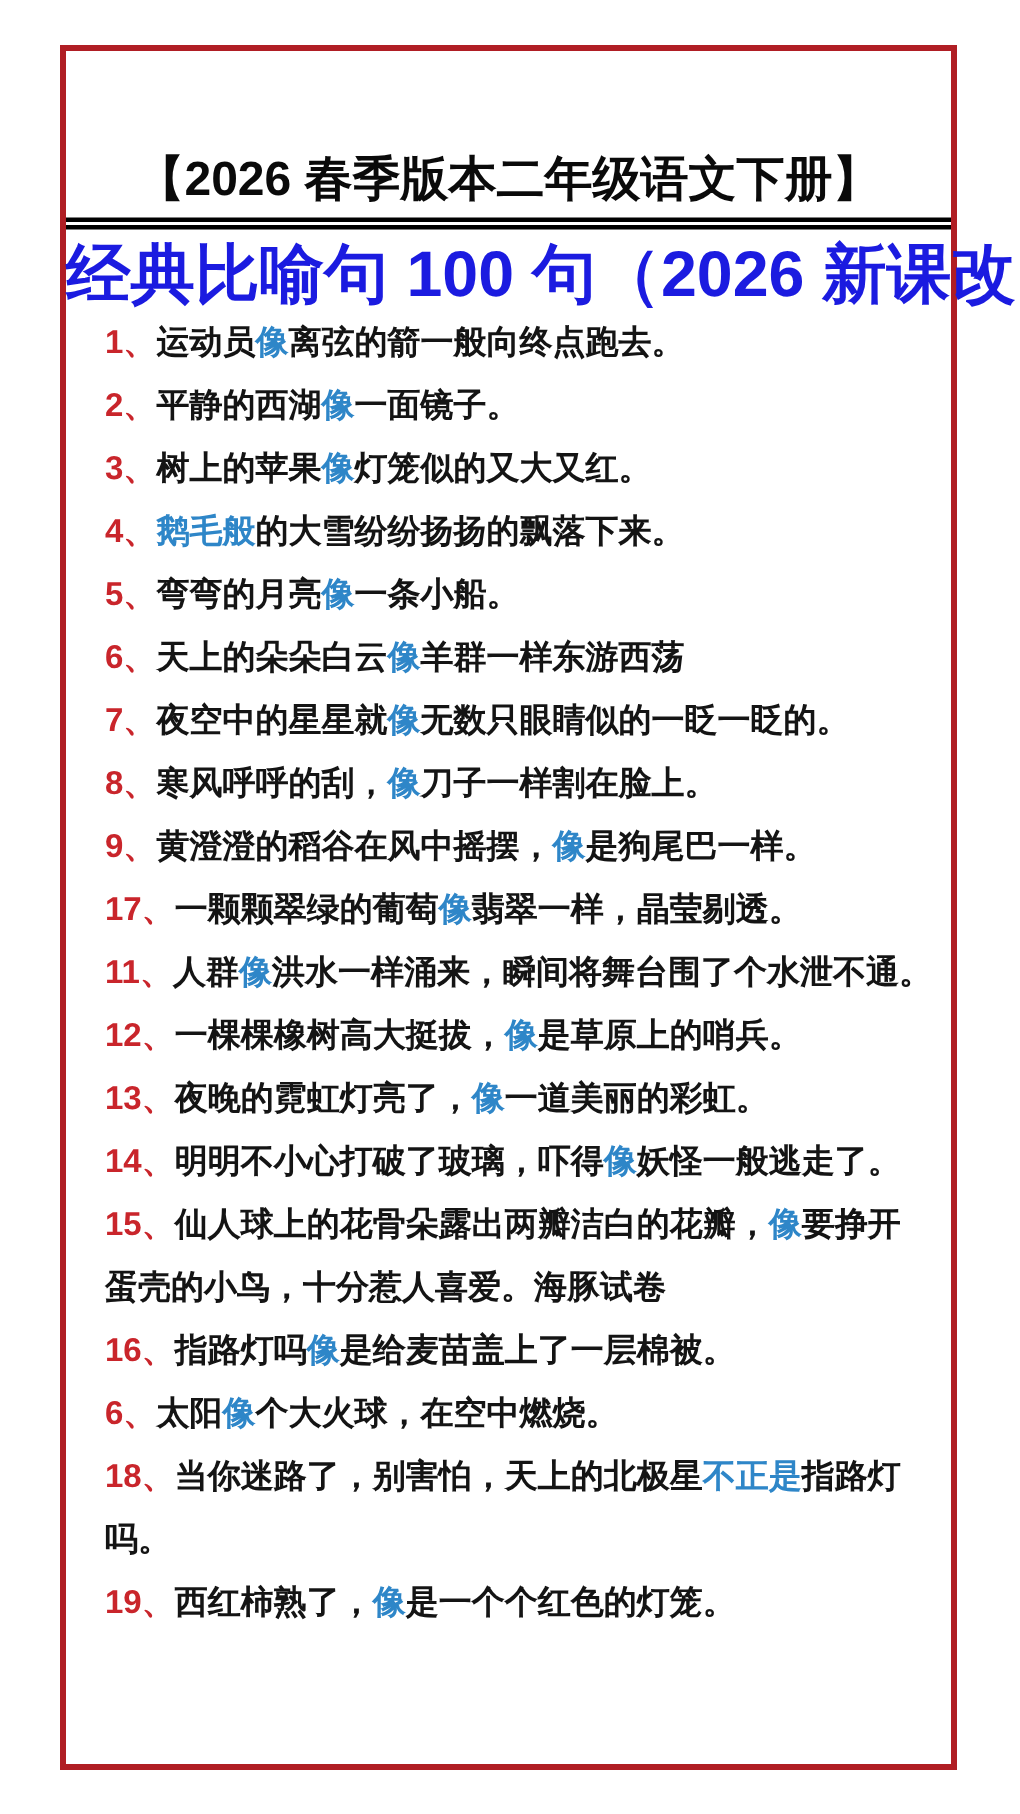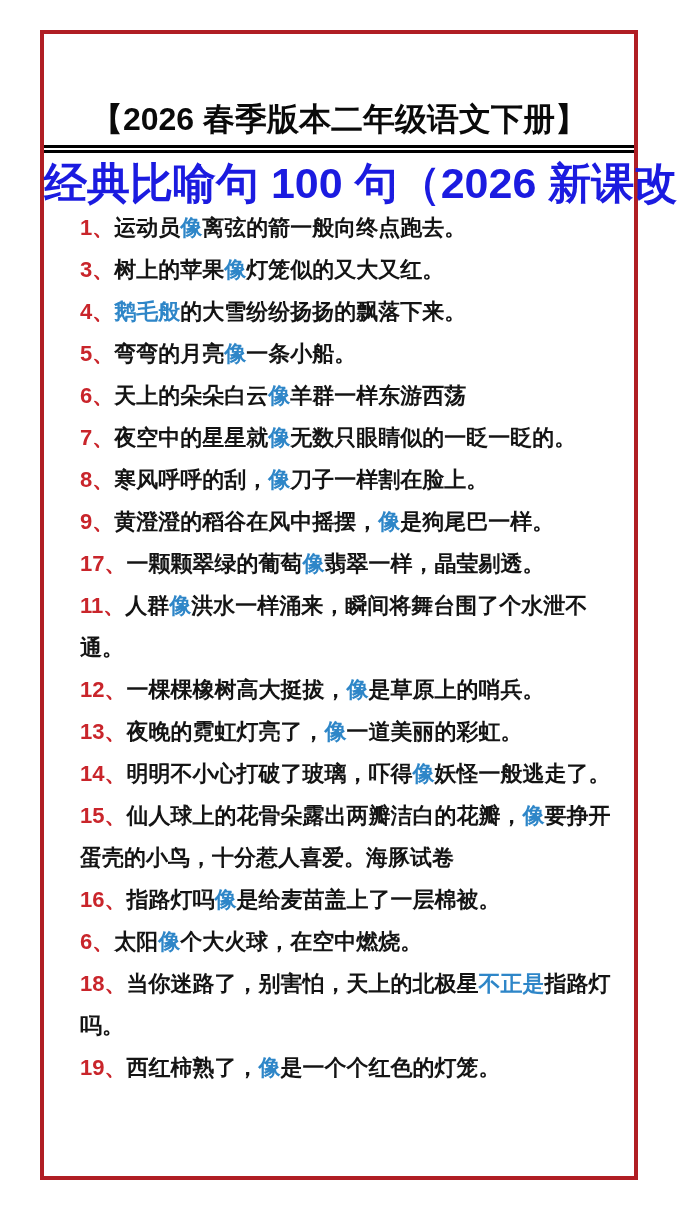--- a/index.html
+++ b/index.html
@@ -47,21 +47,21 @@
     margin-top: 10px;
     text-align: center;
     font-size: 43px;
     line-height: 40px;
     font-weight: bold;
     color: var(--subtitle-color, #1b1be0);
     white-space: nowrap;
   }
   .list {
     margin-top: 4px;
-    padding-left: 36px;
+    padding-left: 26px;
     padding-right: 12px;
     font-size: 22px;
     line-height: 42px;
     font-weight: bold;
     color: var(--text-color, #141414);
   }
   .row {
     
   }
   .num {
@@ -78,20 +78,21 @@
 <body>
 
 <div class="canvas">
   <div class="frame">
     <div class="title-wrap">
       <h1 class="title">【2026 春季版本二年级语文下册】</h1>
     </div>
     <div class="subtitle">经典比喻句 100 句（2026 新课改）</div>
     <div class="list">
         <div class="row"><span class="num">1、</span><span class="seg">运动员</span><span class="hl">像</span><span class="seg">离弦的箭一般向终点跑去。</span></div>
+        <div class="row"><span class="num">2、</span><span class="seg">平静的西湖</span><span class="hl">像</span><span class="seg">一面镜子。</span></div>
         <div class="row"><span class="num">3、</span><span class="seg">树上的苹果</span><span class="hl">像</span><span class="seg">灯笼似的又大又红。</span></div>
         <div class="row"><span class="num">4、</span><span class="hl">鹅毛般</span><span class="seg">的大雪纷纷扬扬的飘落下来。</span></div>
         <div class="row"><span class="num">5、</span><span class="seg">弯弯的月亮</span><span class="hl">像</span><span class="seg">一条小船。</span></div>
         <div class="row"><span class="num">6、</span><span class="seg">天上的朵朵白云</span><span class="hl">像</span><span class="seg">羊群一样东游西荡</span></div>
         <div class="row"><span class="num">7、</span><span class="seg">夜空中的星星就</span><span class="hl">像</span><span class="seg">无数只眼睛似的一眨一眨的。</span></div>
         <div class="row"><span class="num">8、</span><span class="seg">寒风呼呼的刮，</span><span class="hl">像</span><span class="seg">刀子一样割在脸上。</span></div>
         <div class="row"><span class="num">9、</span><span class="seg">黄澄澄的稻谷在风中摇摆，</span><span class="hl">像</span><span class="seg">是狗尾巴一样。</span></div>
         <div class="row"><span class="num">17、</span><span class="seg">一颗颗翠绿的葡萄</span><span class="hl">像</span><span class="seg">翡翠一样，晶莹剔透。</span></div>
         <div class="row"><span class="num">11、</span><span class="seg">人群</span><span class="hl">像</span><span class="seg">洪水一样涌来，瞬间将舞台围了个水泄不通。</span></div>
         <div class="row"><span class="num">12、</span><span class="seg">一棵棵橡树高大挺拔，</span><span class="hl">像</span><span class="seg">是草原上的哨兵。</span></div>

